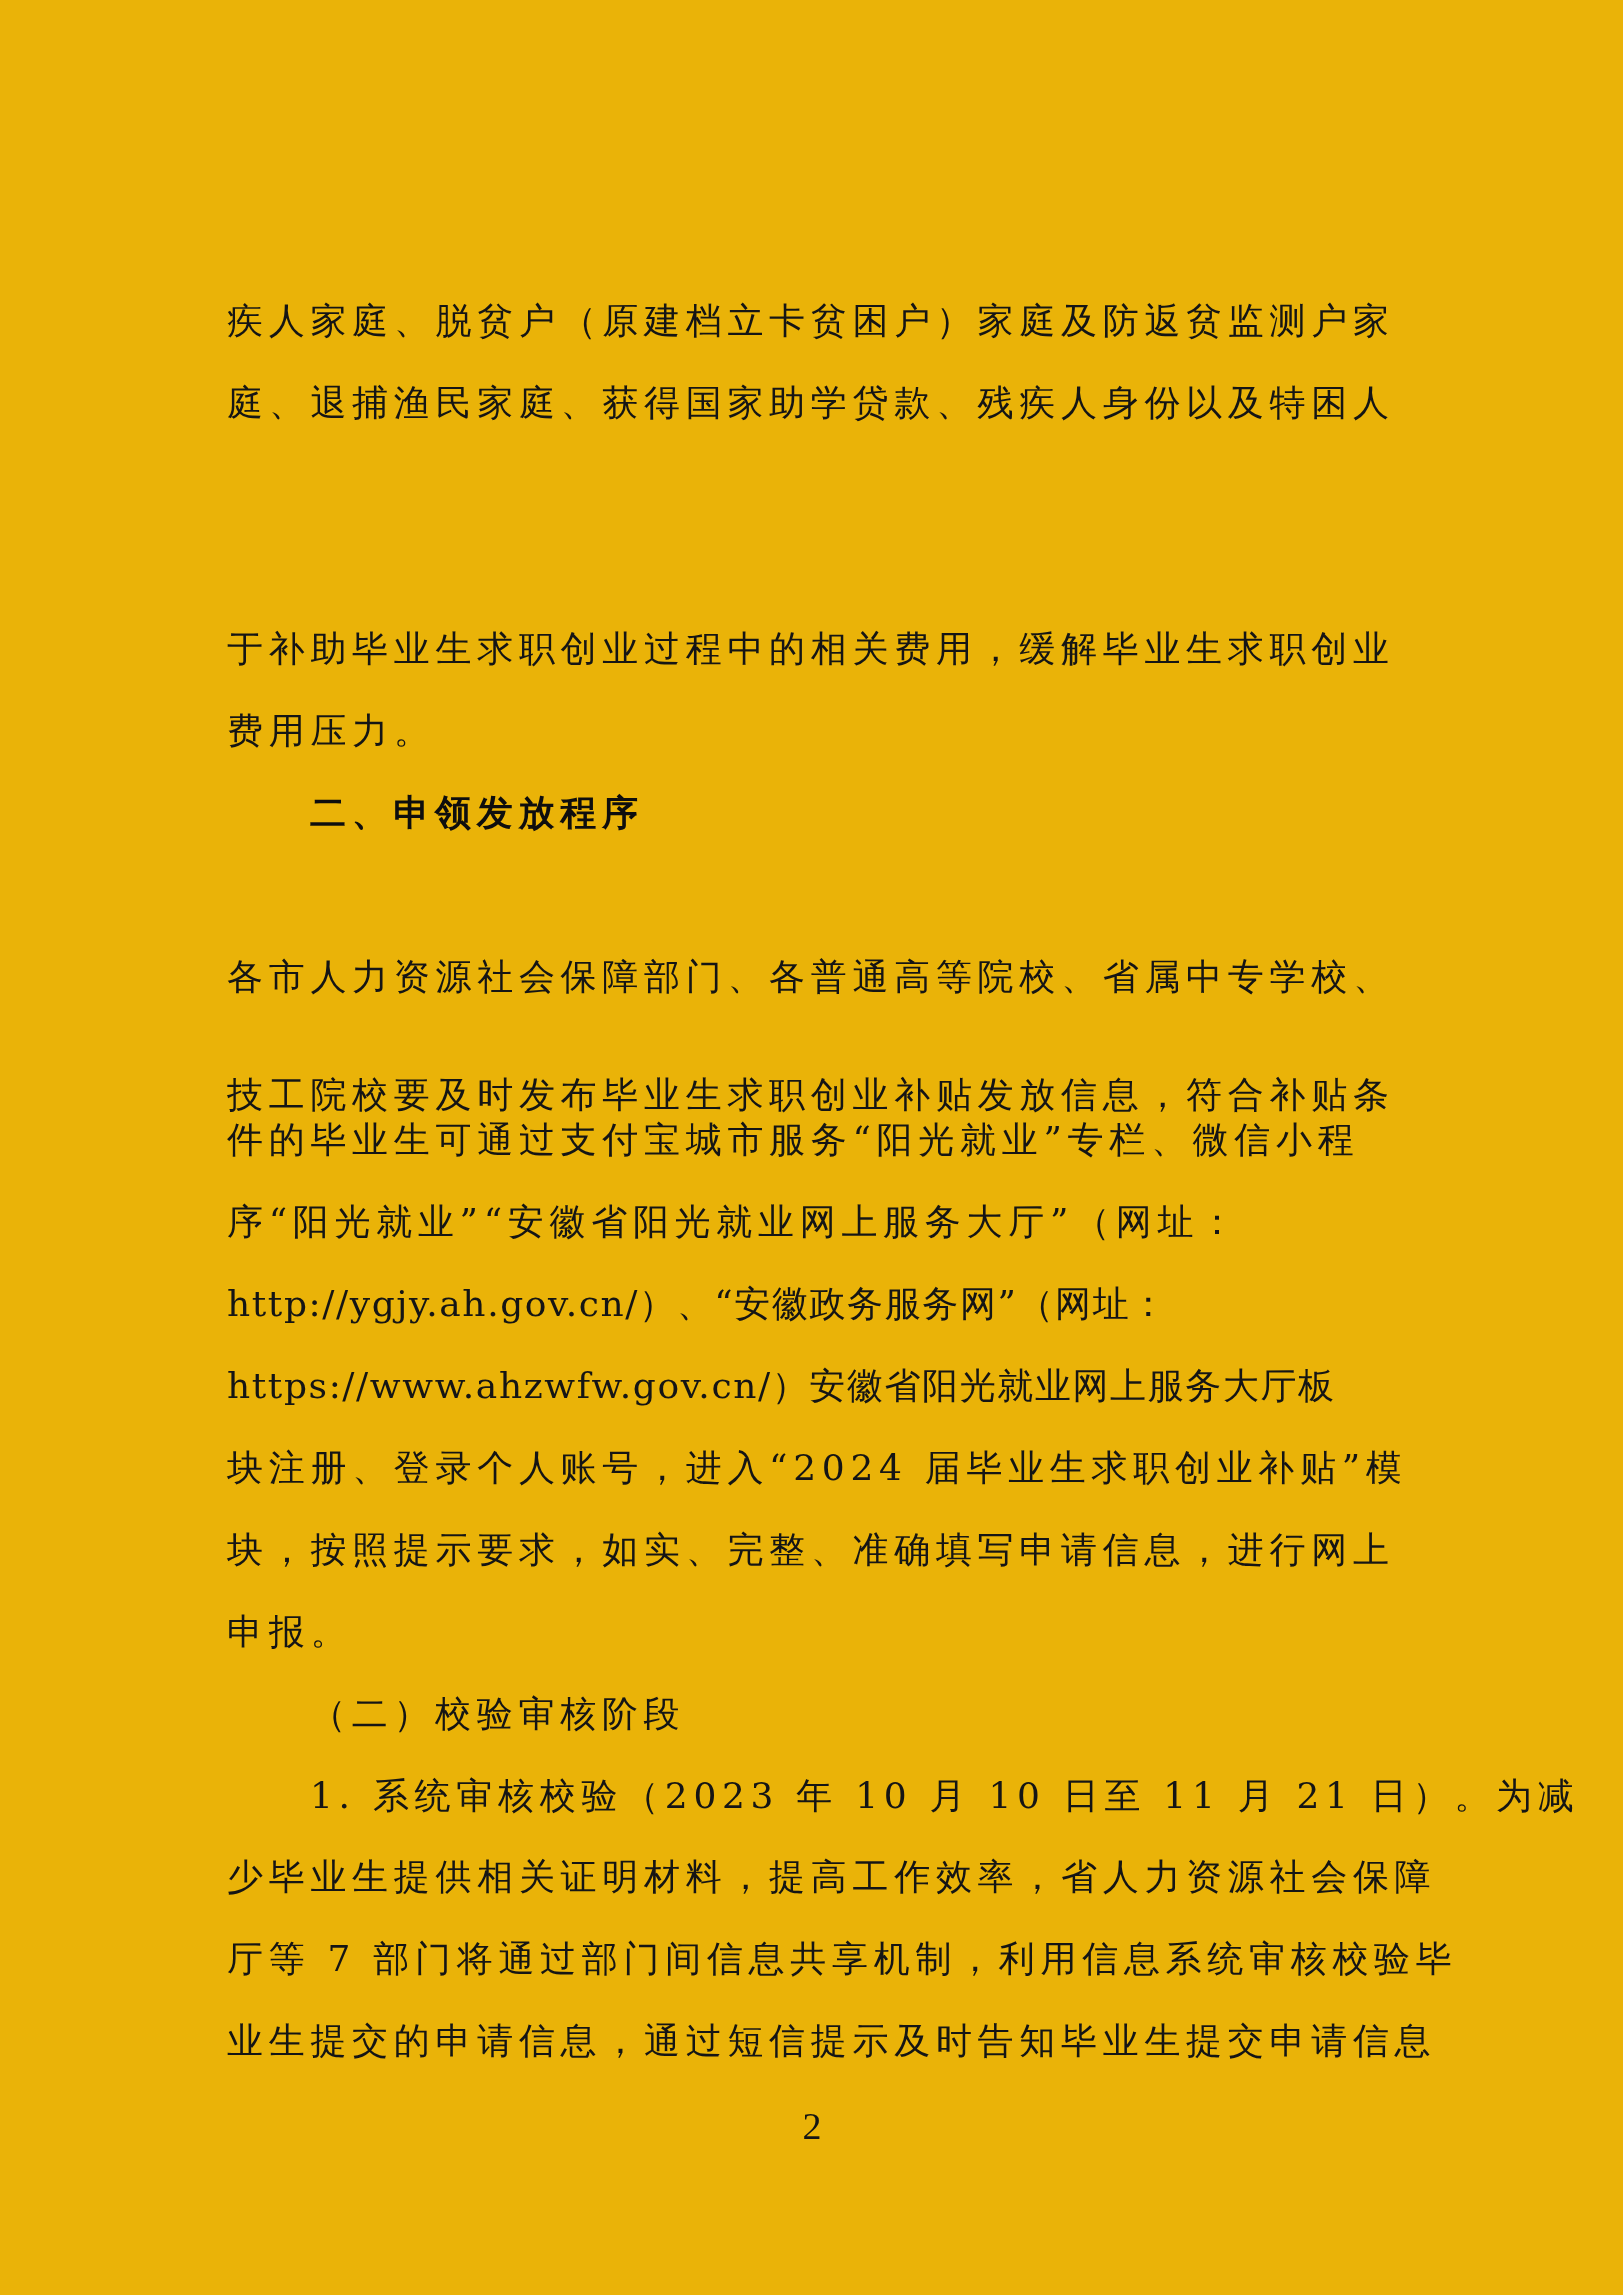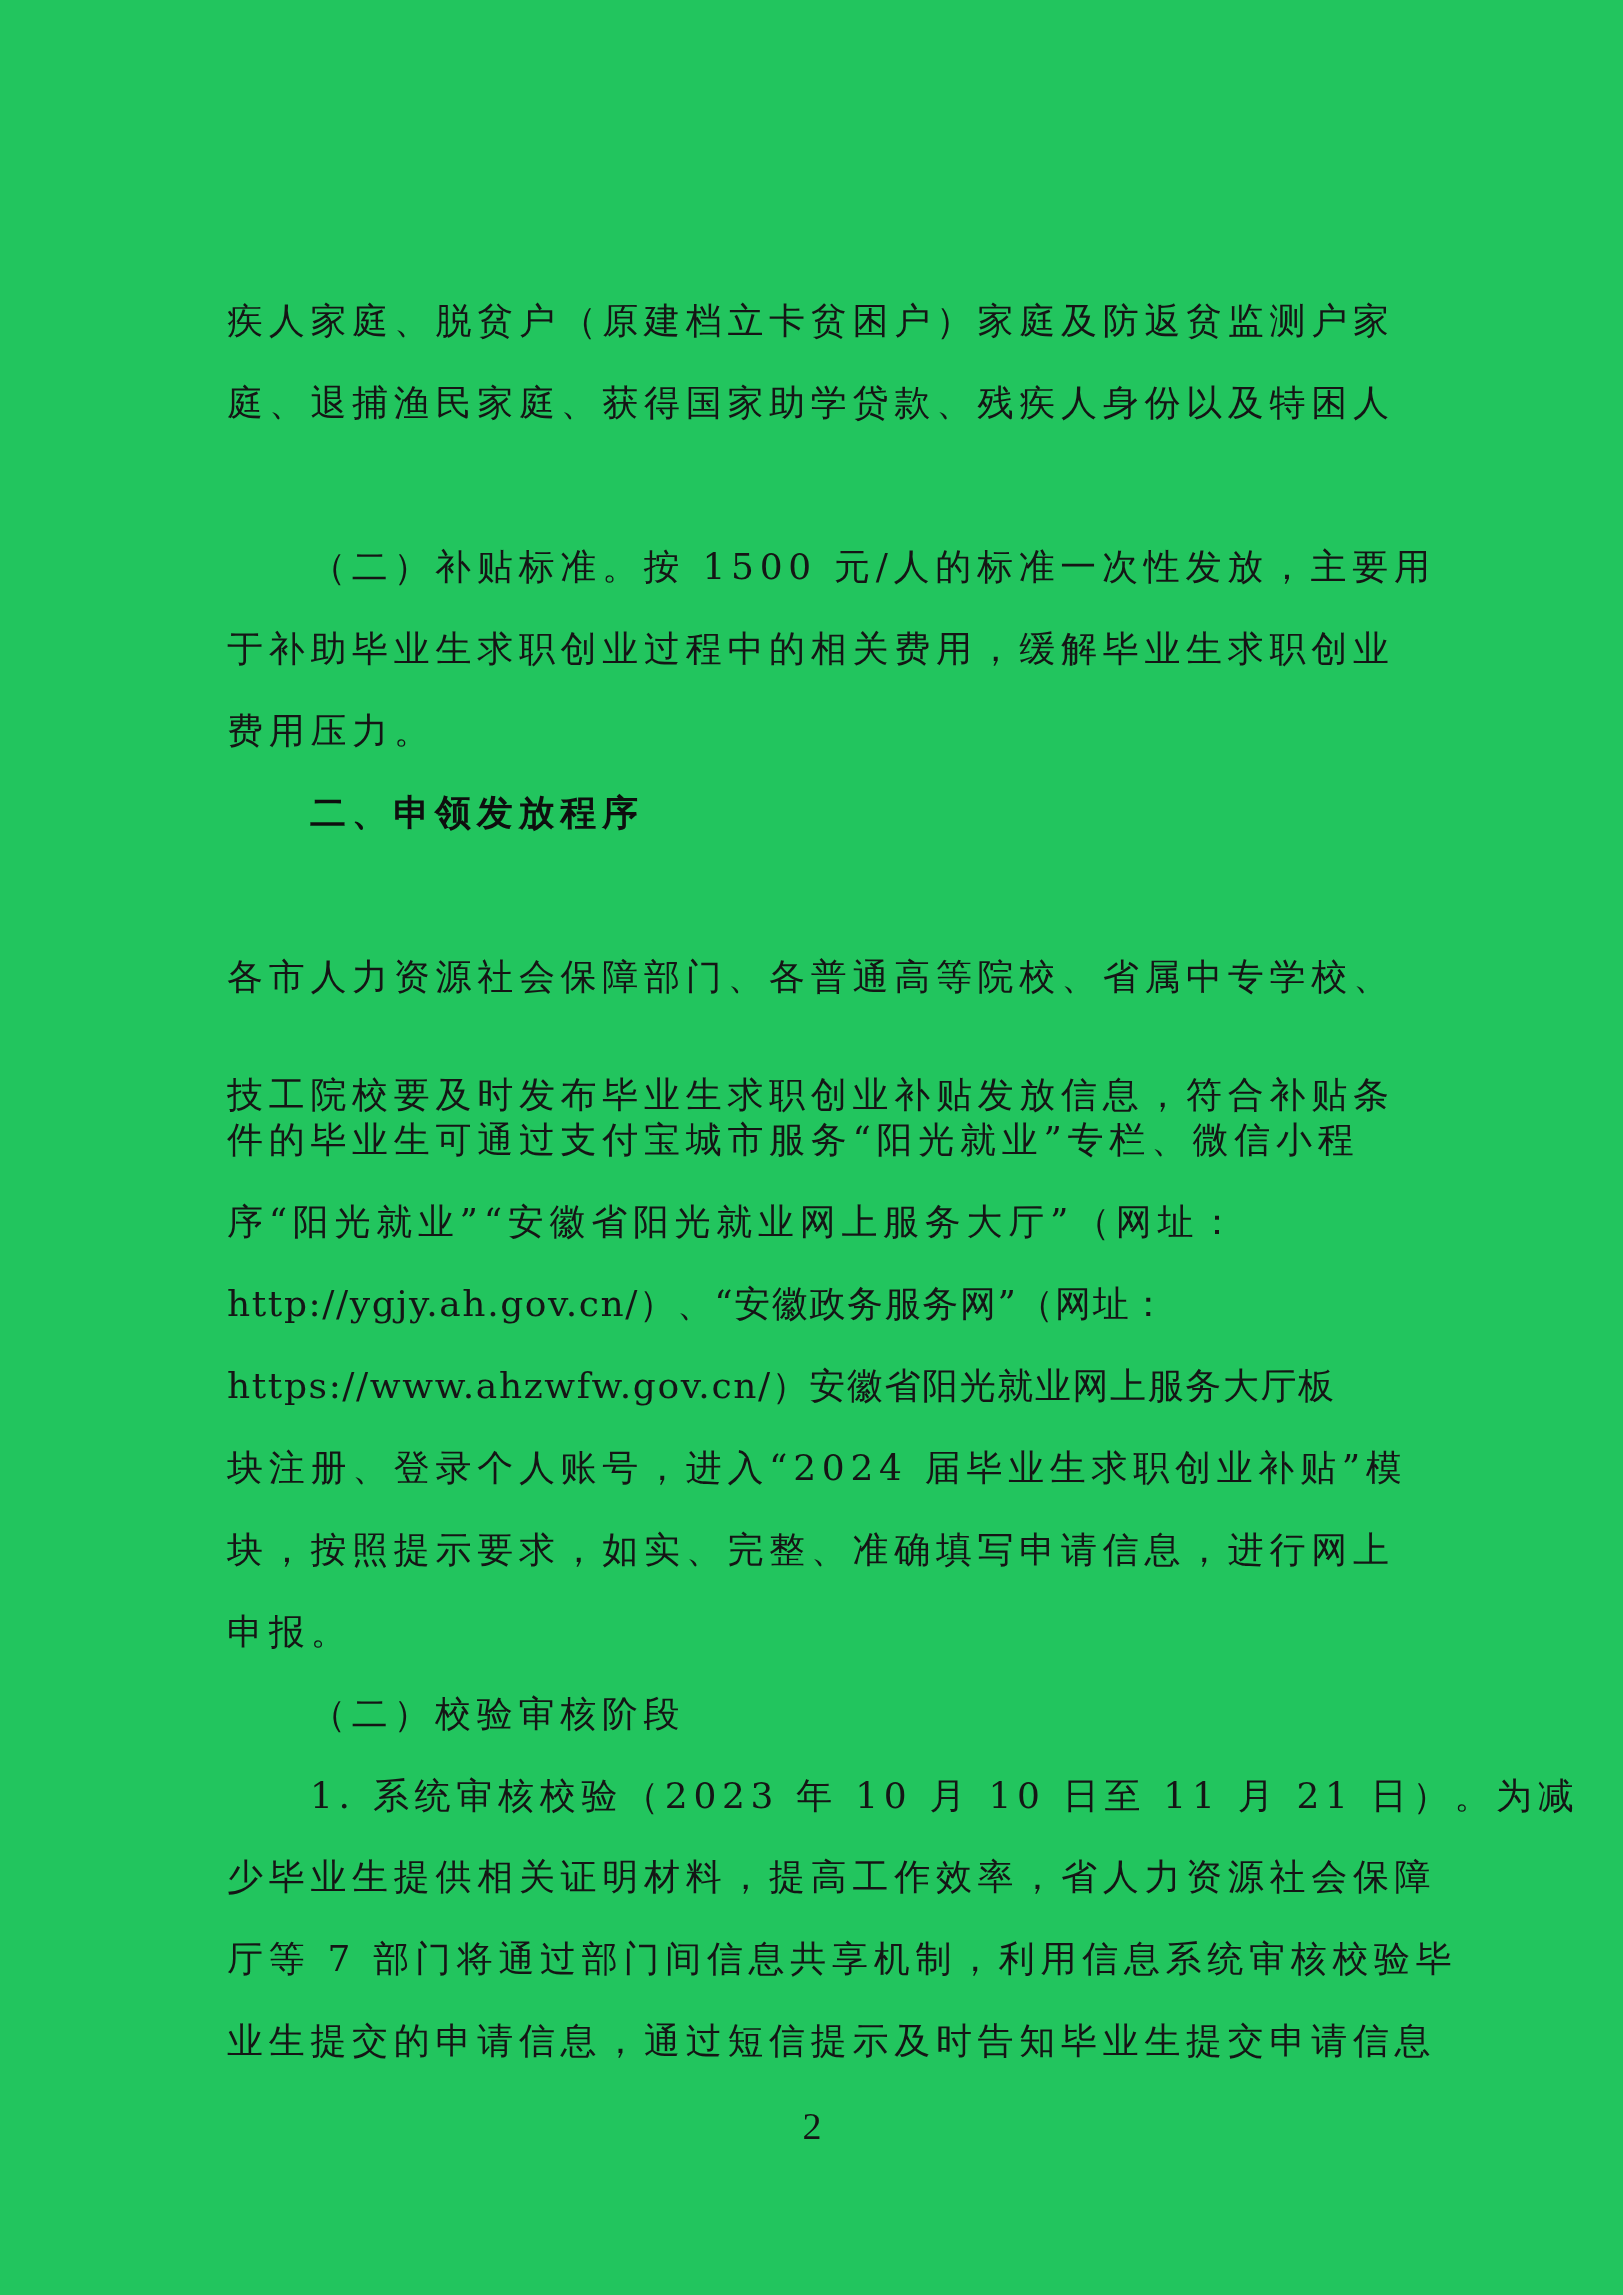--- a/index.html
+++ b/index.html
@@ -1,19 +1,19 @@
 <!DOCTYPE html>
 <html style="font-size:13px"><head>
   <meta charset="utf-8">
   <style>
     html, body { margin: 0; padding: 0; background: #ffffff; }
     body { width: 1624px; height: 2295px; position: relative; overflow: hidden; }
     .page {
       position: absolute; left: 0; top: 0; width: 1624px; height: 2295px;
-      background: #22c55e;
+      background: #eab308;
     }
     .line {
       position: absolute;
       left: 227px;
       width: 1228px;
       height: 49px;
       line-height: 49px;
       font-family: "DejaVu Serif", "Liberation Serif", serif;
       font-size: 36px;
       letter-spacing: 5.7px;
@@ -37,21 +37,20 @@
       color: #151515;
     }
   </style>
 </head>
 <body>
 
 <div class="page">
   <div class="line" style="top:296px">疾人家庭、脱贫户（原建档立卡贫困户）家庭及防返贫监测户家</div>
   <div class="line" style="top:378px">庭、退捕渔民家庭、获得国家助学贷款、残疾人身份以及特困人</div>
 
-  <div class="line indent" style="top:542px">（二）补贴标准。按 1500 元/人的标准一次性发放，主要用</div>
   <div class="line" style="top:624px">于补助毕业生求职创业过程中的相关费用，缓解毕业生求职创业</div>
   <div class="line" style="top:706px">费用压力。</div>
 
   <div class="line indent heading" style="top:788px">二、申领发放程序</div>
 
   <div class="line" style="top:952px">各市人力资源社会保障部门、各普通高等院校、省属中专学校、</div>
   <div class="line" style="top:1070px">技工院校要及时发布毕业生求职创业补贴发放信息，符合补贴条</div>
   <div class="line" style="top:1115px">件的毕业生可通过支付宝城市服务“阳光就业”专栏、微信小程</div>
   <div class="line" style="top:1197px">序“阳光就业”“安徽省阳光就业网上服务大厅”（网址：</div>
   <div class="line url" style="top:1279px">http://ygjy.ah.gov.cn/）、“安徽政务服务网”（网址：</div>

